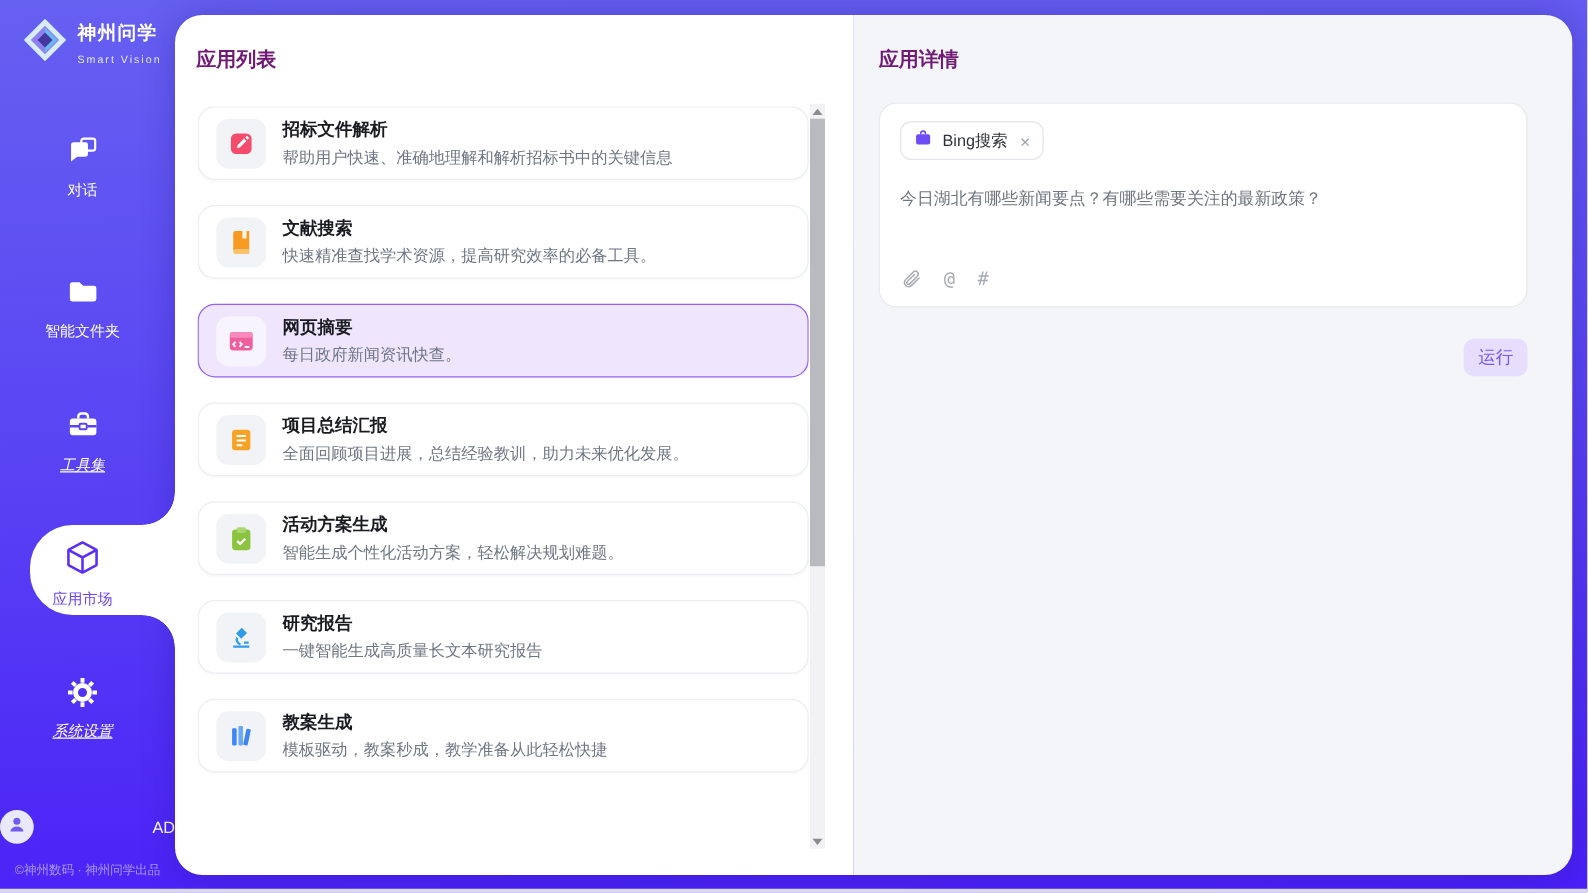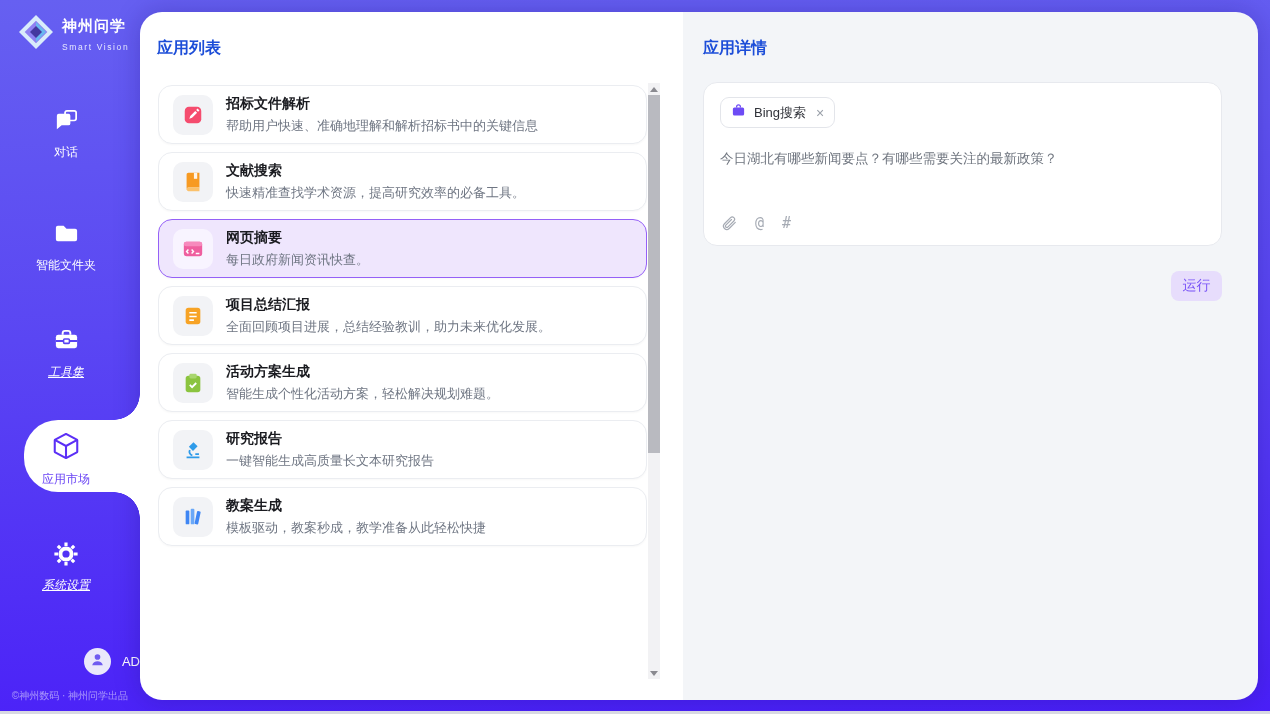--- a/index.html
+++ b/index.html
@@ -23,39 +23,39 @@
   .nav-item.active { color:#6b46f5; }
 
   .active-bump { position:absolute; left:24px; top:420px; width:116px; height:72px;
                  background:#ffffff; border-radius:34px 0 0 34px; z-index:1; }
   .active-bump::before { content:""; position:absolute; right:0; top:-26px; width:26px; height:26px;
      background:radial-gradient(circle at 0 0, rgba(255,255,255,0) 25.5px, #ffffff 26px); }
   .active-bump::after { content:""; position:absolute; right:0; bottom:-26px; width:26px; height:26px;
      background:radial-gradient(circle at 0 100%, rgba(255,255,255,0) 25.5px, #ffffff 26px); }
 
   .user-row { position:absolute; top:648px; left:0; width:140px; display:flex; align-items:center;
-              justify-content:flex-end; gap:11px; cursor:pointer; }
+              justify-content:space-between; gap:11px; cursor:pointer; }
   .avatar { width:27px; height:27px; border-radius:50%; background:#eae8fb;
             display:flex; align-items:center; justify-content:center; }
   .user-label { color:#fff; font-size:13px; }
   .sidebar-footer { position:absolute; bottom:11px; left:0; width:140px; text-align:center;
                     font-size:10px; color:rgba(255,255,255,.5); white-space:nowrap; }
 
   
   .content { position:absolute; left:140px; top:12px; right:12px; bottom:14px; border-radius:22px;
              display:flex; overflow:hidden; box-shadow:0 0 26px rgba(25,15,120,.28); }
   .list-panel { position:relative; flex:none; width:543px; background:#ffffff; }
   .detail-panel { position:relative; flex:1; background:#f3f5f8; }
-  .panel-title { position:absolute; top:26px; font-size:16px; font-weight:700; color:#1d4ed8; }
+  .panel-title { position:absolute; top:26px; font-size:16px; font-weight:700; color:#701a75; }
   .list-panel .panel-title { left:17px; }
   .detail-panel .panel-title { left:20px; }
 
   
   .cards { position:absolute; top:73px; left:18px; width:489px; bottom:0;
-           display:flex; flex-direction:column; gap:8px; overflow:hidden; }
+           display:flex; flex-direction:column; gap:20px; overflow:hidden; }
   .card { flex:none; height:59px; background:#fff; border:1px solid #ebedf1; border-radius:14px;
           display:flex; align-items:center; padding:0 14px; gap:13px; cursor:pointer;
           box-shadow:0 1px 2px rgba(16,24,40,.03); }
   .card.selected { background:#efe6fd; border:1px solid #9560f7; }
   .card-icon { width:40px; height:40px; border-radius:10px; background:#f2f3f6; flex:none;
                display:flex; align-items:center; justify-content:center; }
   .card.selected .card-icon { background:#f8f4ff; }
   .card-text { display:flex; flex-direction:column; gap:4px; min-width:0; }
   .card-title { font-size:14px; font-weight:700; color:#1a1b20; }
   .card-desc { font-size:13px; color:#6f7683; white-space:nowrap; }

